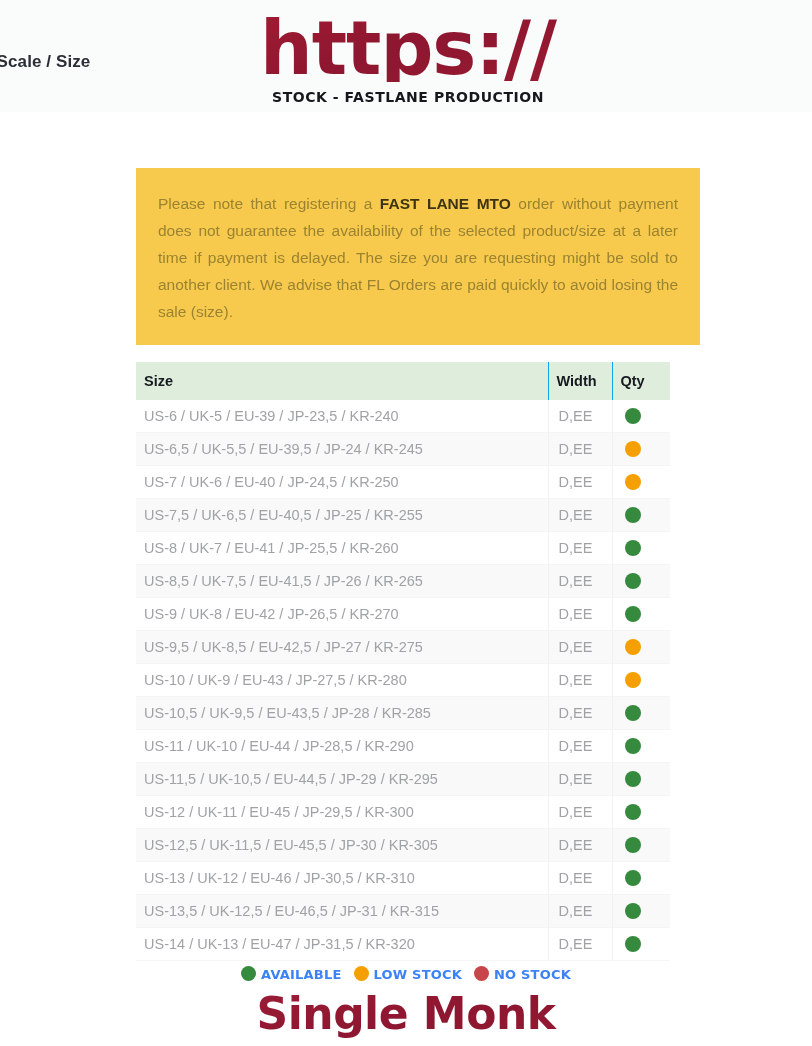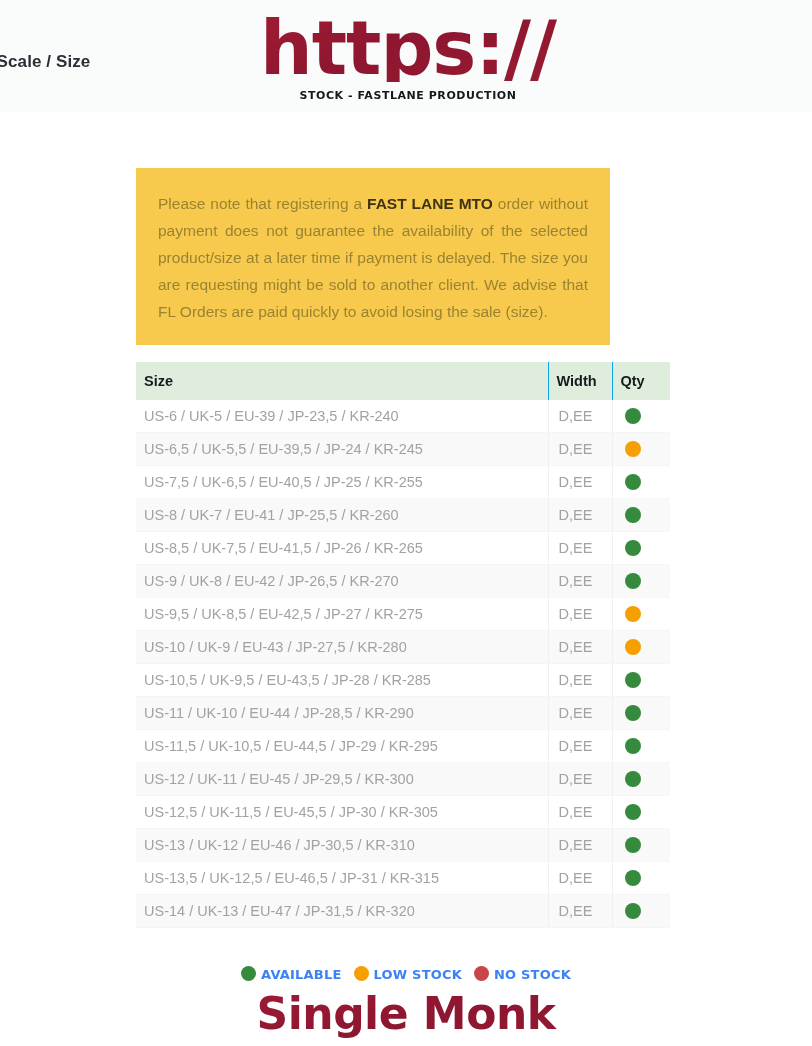--- a/index.html
+++ b/index.html
@@ -56,33 +56,33 @@
   .brand-domain {
     margin-top: 8px;
     font-size: 18px;
     font-weight: 700;
     color: #7e1b38;
     letter-spacing: -0.3px;
     font-family: "DejaVu Sans", sans-serif;
   }
   .brand-subtitle {
     margin-top: 7px;
-    font-size: 11px;
+    font-size: 14px;
     font-weight: 700;
     color: #14171c;
     letter-spacing: 0.55px;
     font-family: "DejaVu Sans", sans-serif;
   }
 
   
   .warning-box {
     position: absolute;
     left: 136px;
     top: 168px;
-    width: 474px;
+    width: 564px;
     box-sizing: border-box;
     padding: 22px 22px 20px 22px;
     background: #f7ca4d;
     color: #9b8331;
     font-size: 15.5px;
     line-height: 27px;
     text-align: justify;
     text-align-last: left;
   }
   .warning-box b {
@@ -211,20 +211,25 @@
         <td class="cell-size">US-6 / UK-5 / EU-39 / JP-23,5 / KR-240</td>
         <td class="cell-width">D,EE</td>
         <td class="cell-qty"><span class="dot dot-available"></span></td>
       </tr>
       <tr>
         <td class="cell-size">US-6,5 / UK-5,5 / EU-39,5 / JP-24 / KR-245</td>
         <td class="cell-width">D,EE</td>
         <td class="cell-qty"><span class="dot dot-low"></span></td>
       </tr>
       <tr>
+        <td class="cell-size">US-7 / UK-6 / EU-40 / JP-24,5 / KR-250</td>
+        <td class="cell-width">D,EE</td>
+        <td class="cell-qty"><span class="dot dot-low"></span></td>
+      </tr>
+      <tr>
         <td class="cell-size">US-7,5 / UK-6,5 / EU-40,5 / JP-25 / KR-255</td>
         <td class="cell-width">D,EE</td>
         <td class="cell-qty"><span class="dot dot-available"></span></td>
       </tr>
       <tr>
         <td class="cell-size">US-8 / UK-7 / EU-41 / JP-25,5 / KR-260</td>
         <td class="cell-width">D,EE</td>
         <td class="cell-qty"><span class="dot dot-available"></span></td>
       </tr>
       <tr>

